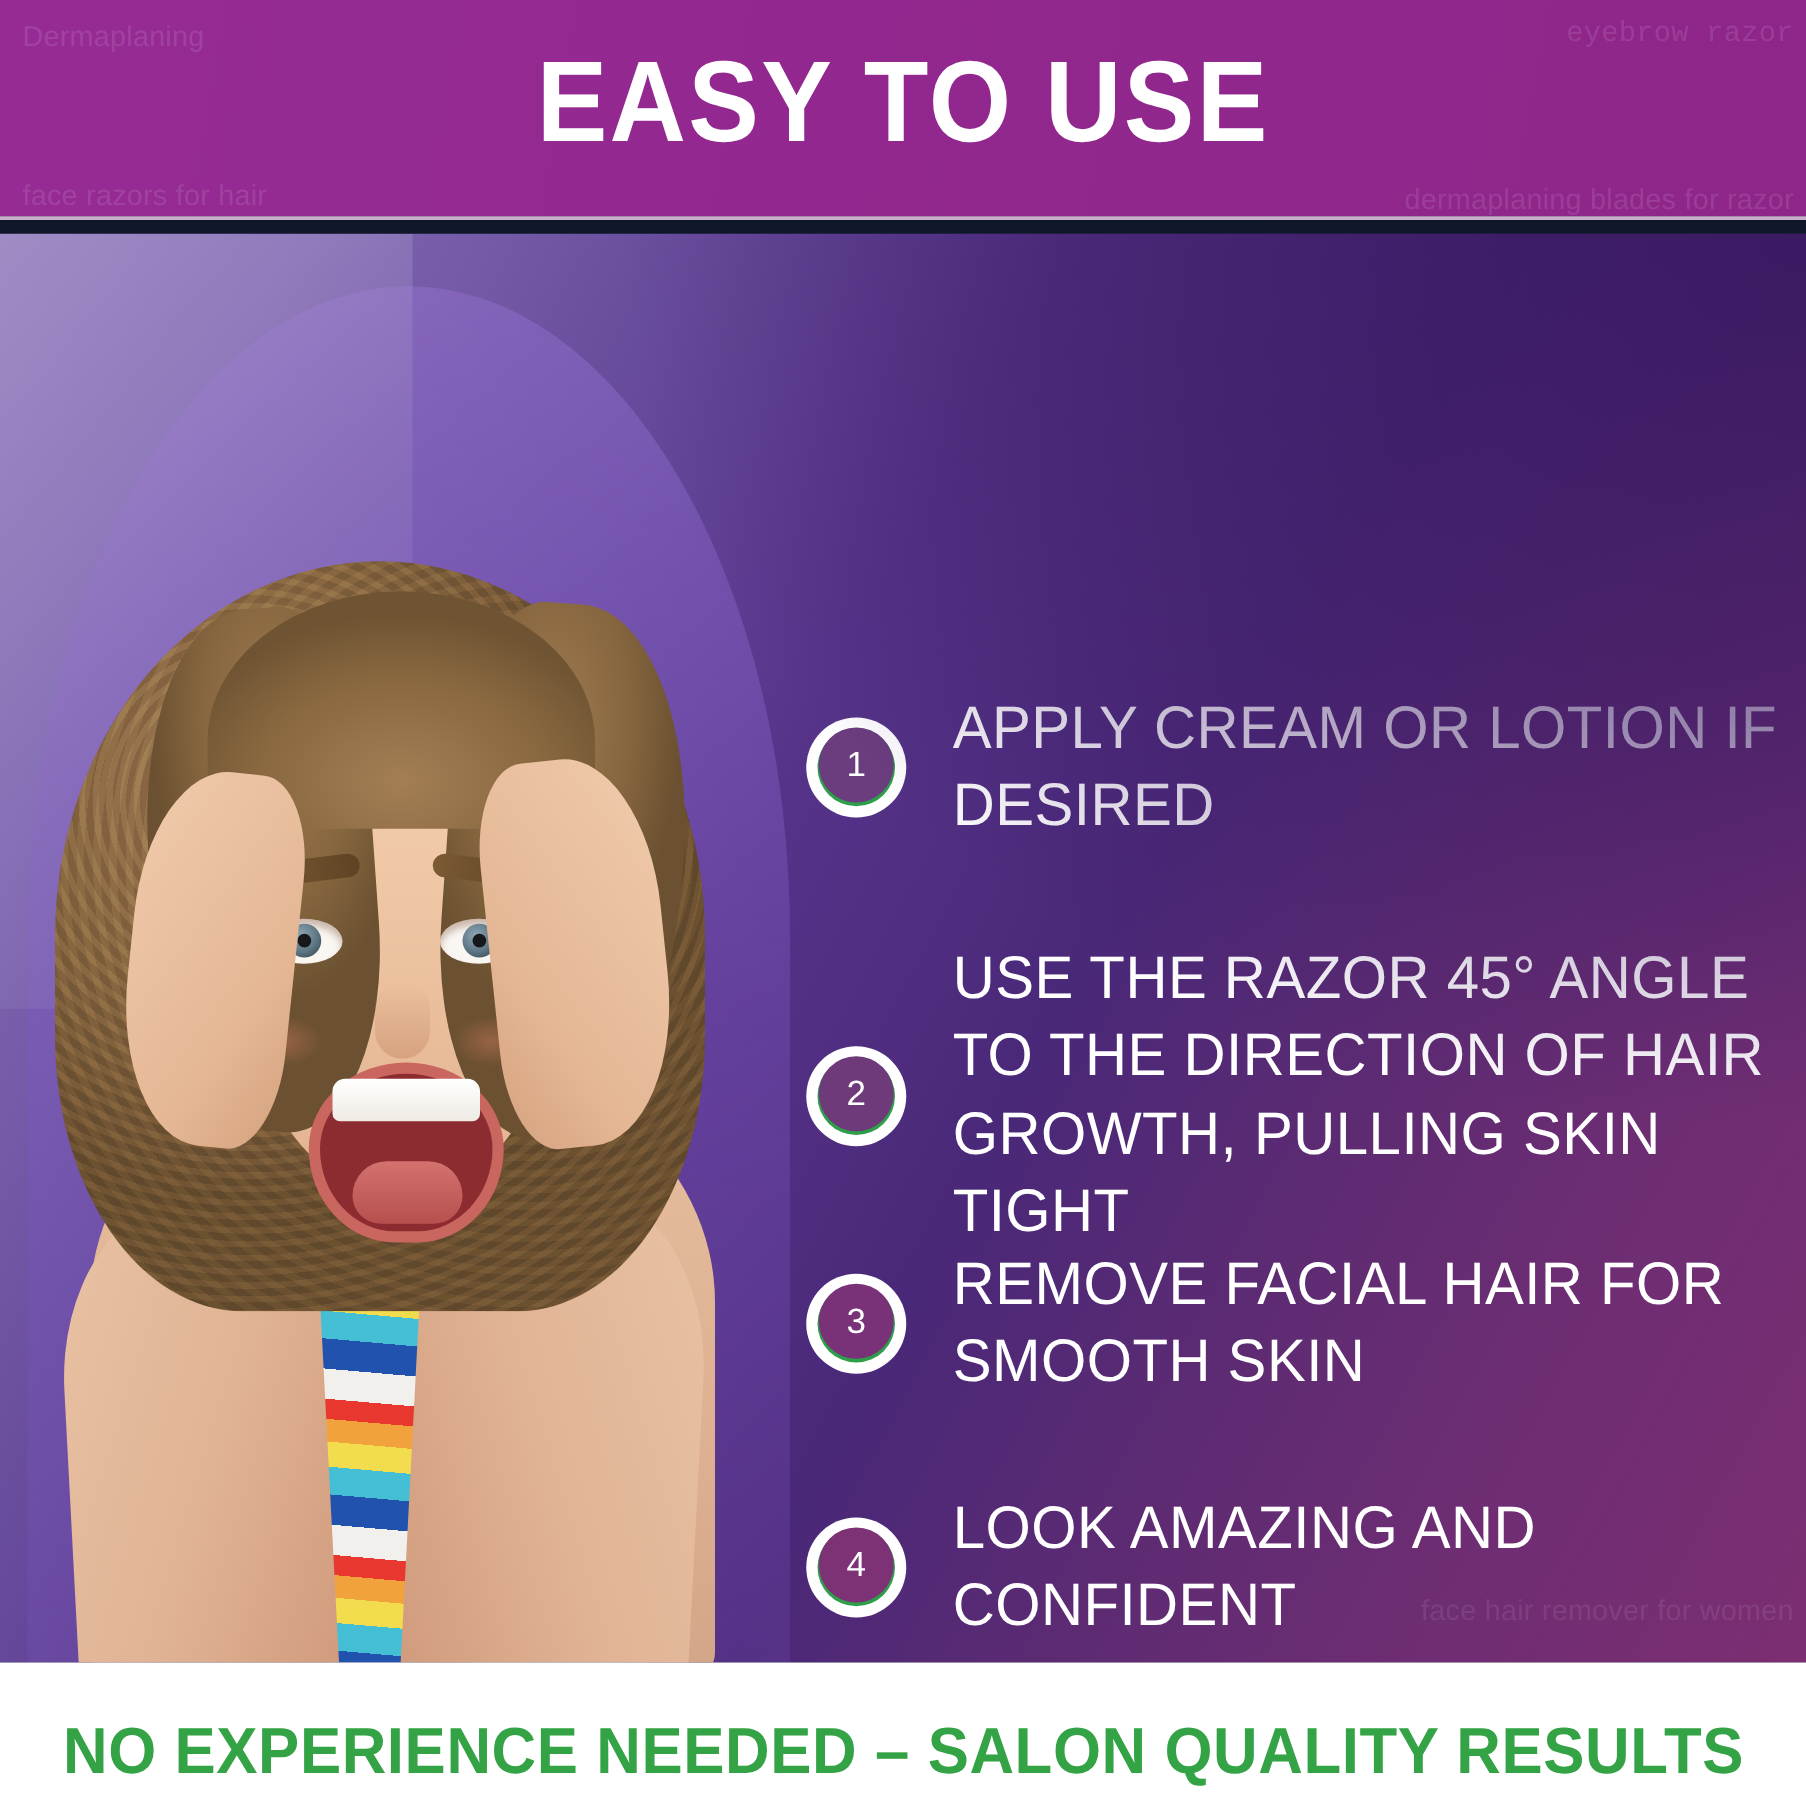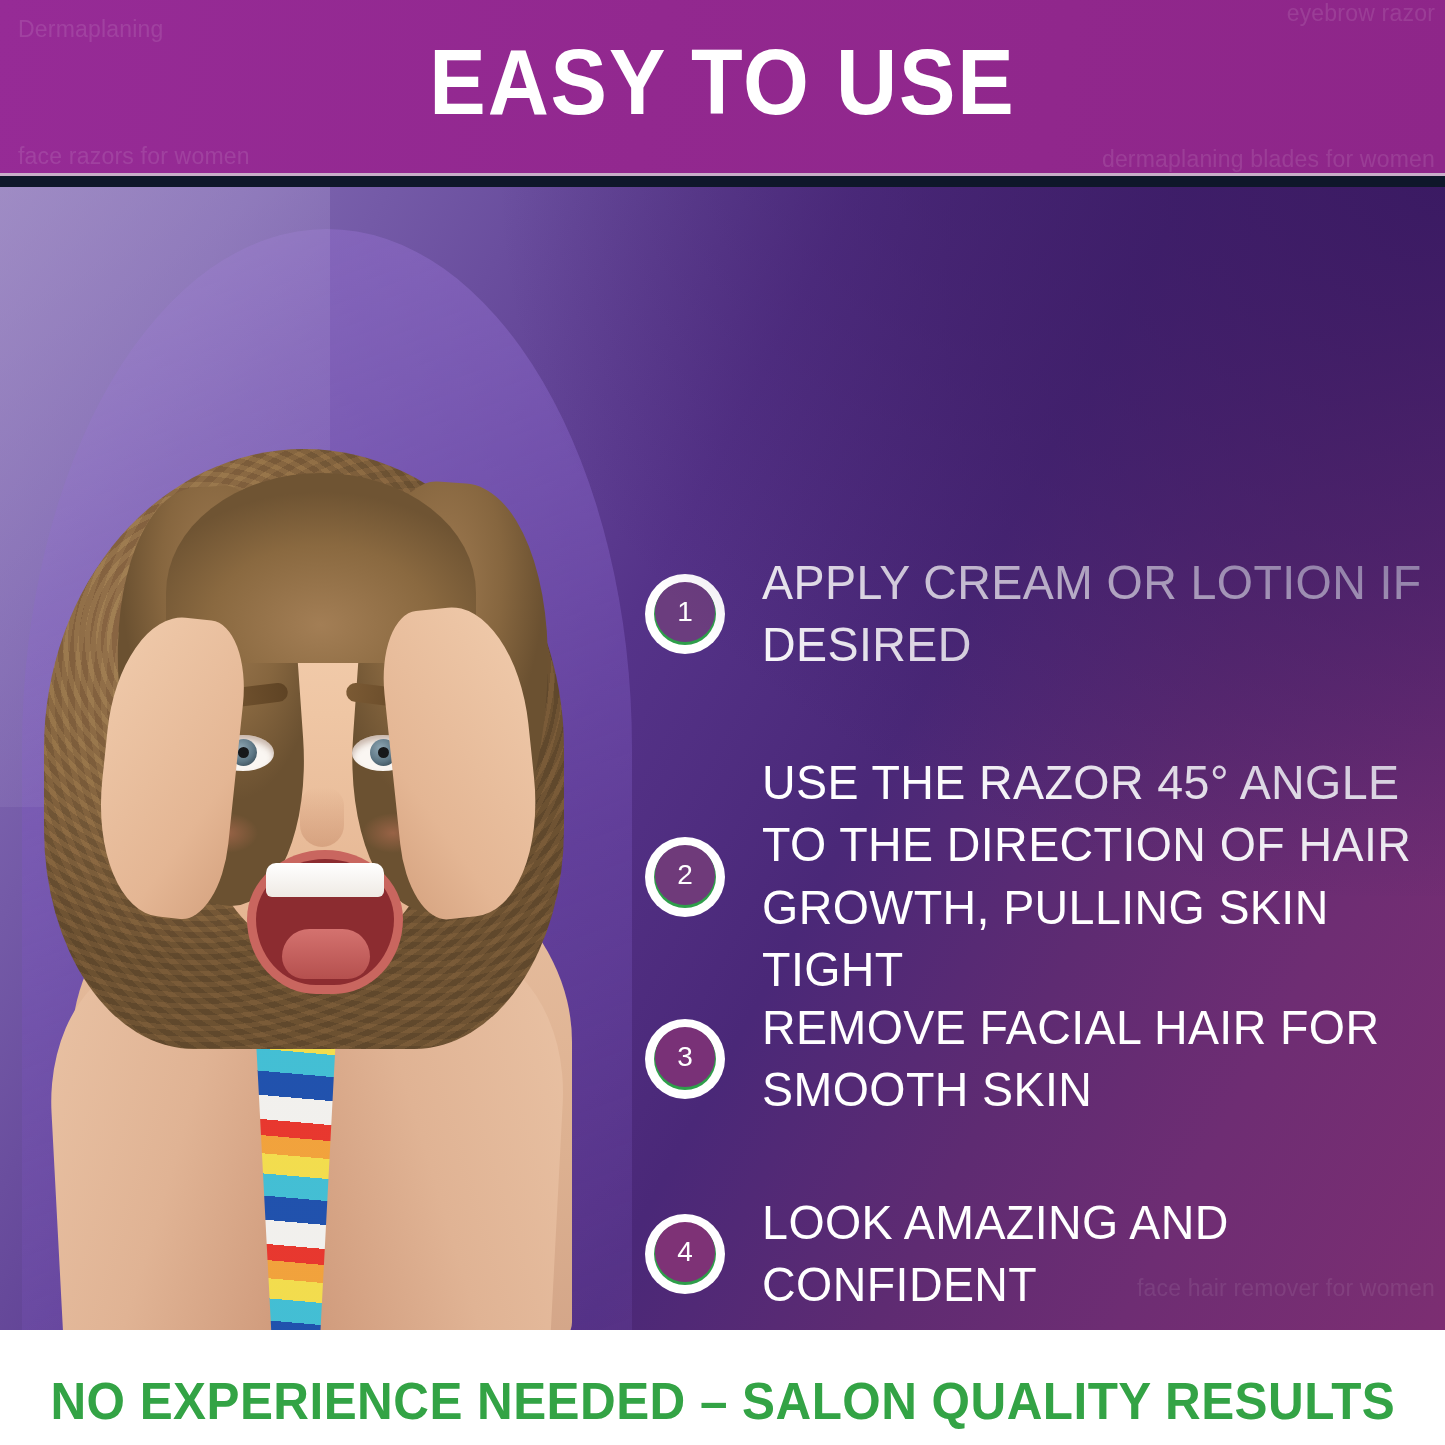--- a/index.html
+++ b/index.html
@@ -59,21 +59,21 @@
     font-weight: 400;
     letter-spacing: 0.2px;
     white-space: nowrap;
     pointer-events: none;
     user-select: none;
   }
   .wm-head { color: rgba(255,255,255,0.11); }
   .wm-body { color: rgba(255,255,255,0.085); }
 
   .wm-tl { left: 18px;  top: 16px; }
-  .wm-tr { right: 10px; top: 0; }
+  .wm-tr { right: 10px; top: 14px; font-family: Liberation Mono, monospace; }
   .wm-bl { left: 18px;  top: 143px; }
   .wm-br { right: 10px; top: 146px; }
 
   
   .body-area {
     position: absolute;
     left: 0; top: 187px;
     width: 1445px;
     height: 1143px;
     overflow: hidden;
@@ -400,22 +400,22 @@
 </style>
 </head>
 <body>
 
 <div class="poster">
 
   <div class="header">
     <div class="header-title">EASY TO USE</div>
     <div class="wm wm-head wm-tl">Dermaplaning</div>
     <div class="wm wm-head wm-tr">eyebrow razor</div>
-    <div class="wm wm-head wm-bl">face razors for women</div>
-    <div class="wm wm-head wm-br">dermaplaning blades for women</div>
+    <div class="wm wm-head wm-bl">face razors for hair</div>
+    <div class="wm wm-head wm-br">dermaplaning blades for razor</div>
   </div>
   <div class="header-underline"></div>
 
   <div class="body-area">
 
     <div class="arch"></div>
     <div class="left-wash"></div>
 
     <div class="model">
       <div class="m-layer torso"></div>

